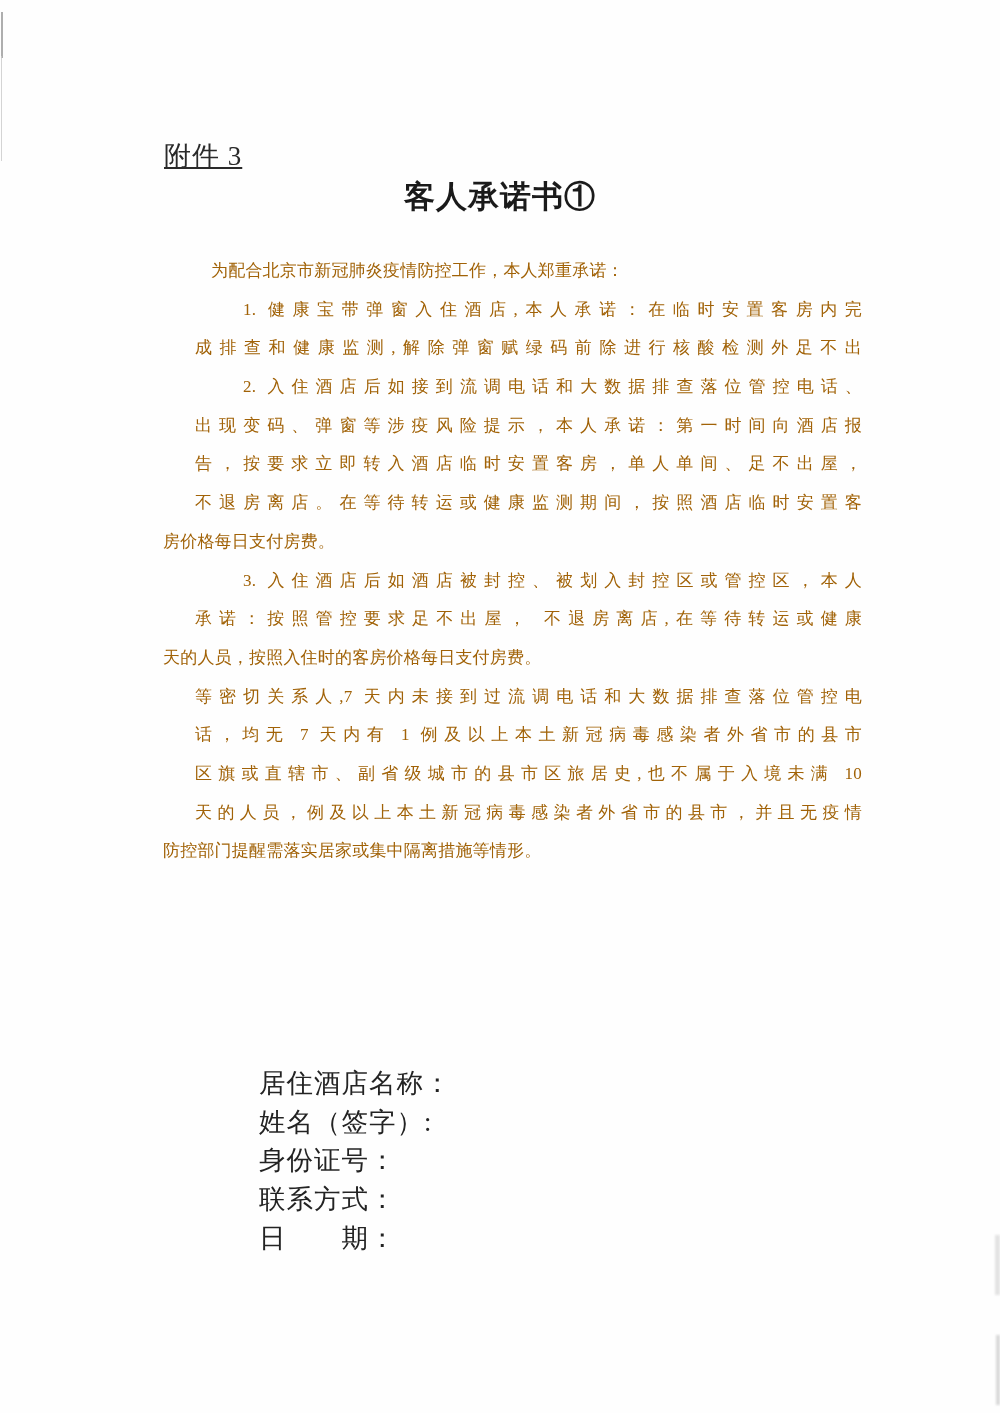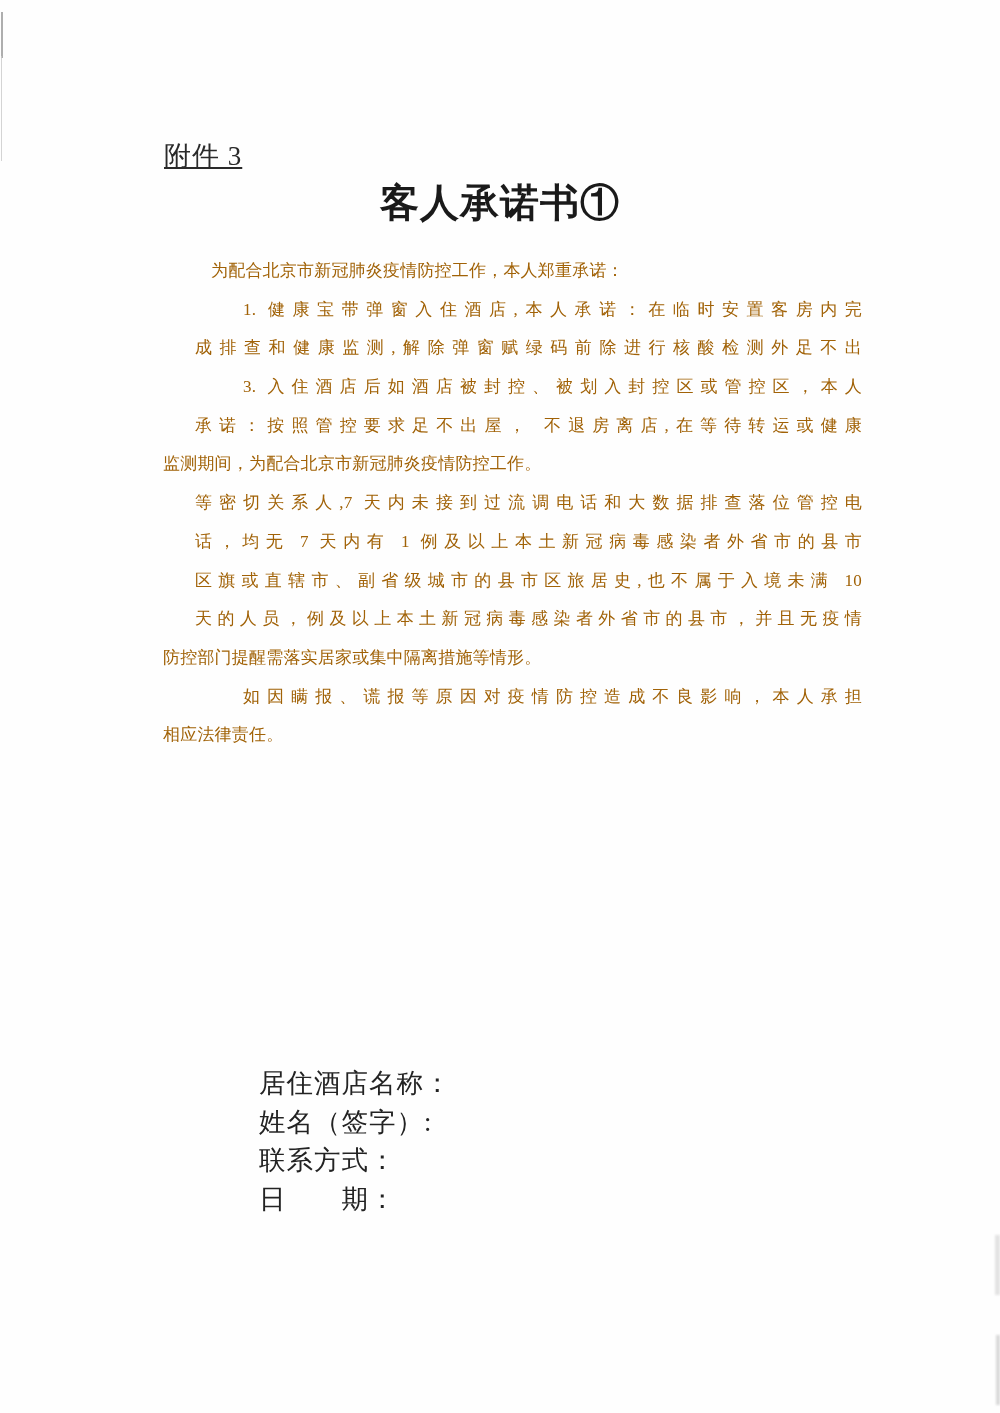--- a/index.html
+++ b/index.html
@@ -31,21 +31,21 @@
   }
   .attachment {
     position: absolute; left: 164px; top: 141px;
     font-size: 27px; line-height: 30px; color: #2a2a2a;
     letter-spacing: 1px;
     text-decoration: underline;
   }
   .title {
     position: absolute; top: 176px; left: 0; width: 100%;
     margin: 0; text-align: center;
-    font-size: 39px; font-weight: 700; color: #1a1a1a;
+    font-size: 31px; font-weight: 700; color: #1a1a1a;
     letter-spacing: 1px;
   }
   .body-text {
     position: absolute; left: 163px; top: 252px; width: 699px;
     font-size: 17px; color: #a16207; font-family: Liberation Serif, serif;
   }
   .para { margin: 0; padding: 0; }
   .ln {
     height: 38.7px; line-height: 38.7px;
     text-align: justify;
@@ -79,42 +79,46 @@
 
     <div class="para">
       <div class="ln ind">为配合北京市新冠肺炎疫情防控工作，本人郑重承诺：</div>
     </div>
 
     <div class="para">
       <div class="ln ind fill">1. 健康宝带弹窗入住酒店,本人承诺：在临时安置客房内完</div>
       <div class="ln fill">成排查和健康监测,解除弹窗赋绿码前除进行核酸检测外足不出</div>
     </div>
 
+    <div class="para">
+      <div class="ln ind fill">2. 入住酒店后如接到流调电话和大数据排查落位管控电话、</div>
+      <div class="ln fill">出现变码、弹窗等涉疫风险提示，本人承诺：第一时间向酒店报</div>
+      <div class="ln fill">告，按要求立即转入酒店临时安置客房，单人单间、足不出屋，</div>
+      <div class="ln fill">不退房离店。在等待转运或健康监测期间，按照酒店临时安置客</div>
+      <div class="ln">房价格每日支付房费。</div>
+    </div>
 
     <div class="para">
       <div class="ln ind fill">3. 入住酒店后如酒店被封控、被划入封控区或管控区，本人</div>
       <div class="ln fill">承诺：按照管控要求足不出屋， 不退房离店,在等待转运或健康</div>
-      <div class="ln">监测期间，为配合北京市新冠肺炎疫情防控工作。</div>
+      <div class="ln">天的人员，按照入住时的客房价格每日支付房费。</div>
     </div>
 
     <div class="para">
       <div class="ln fill">等密切关系人,7 天内未接到过流调电话和大数据排查落位管控电</div>
       <div class="ln fill">话，均无 7 天内有 1 例及以上本土新冠病毒感染者外省市的县市</div>
       <div class="ln fill">区旗或直辖市、副省级城市的县市区旅居史,也不属于入境未满 10</div>
       <div class="ln fill">天的人员，例及以上本土新冠病毒感染者外省市的县市，并且无疫情</div>
       <div class="ln">防控部门提醒需落实居家或集中隔离措施等情形。</div>
     </div>
 
-    <div class="para">
-      <div class="ln ind fill">如因瞒报、谎报等原因对疫情防控造成不良影响，本人承担</div>
-      <div class="ln">相应法律责任。</div>
-    </div>
 
   </div>
 
   <div class="sig-form">
     <div class="form-row">居住酒店名称：</div>
     <div class="form-row">姓名（签字）:</div>
+    <div class="form-row">身份证号：</div>
     <div class="form-row">联系方式：</div>
     <div class="form-row">日　　期：</div>
   </div>
 
 </div>
 
 </body></html>

